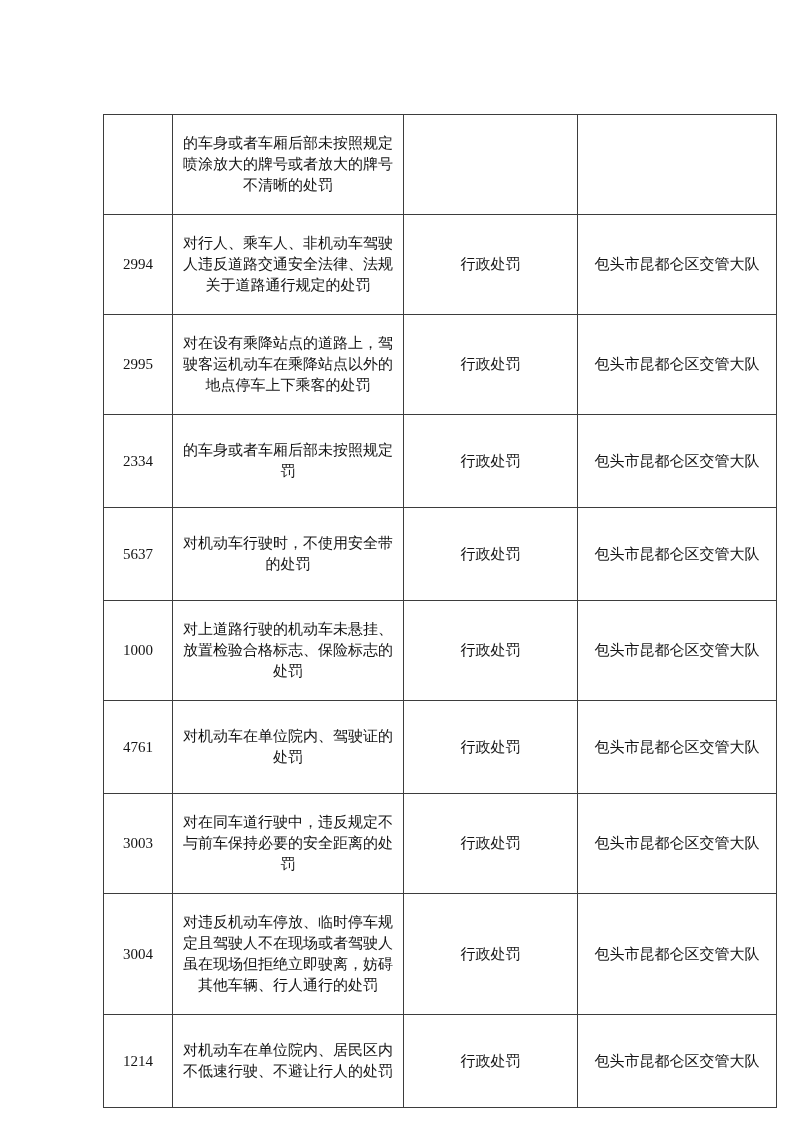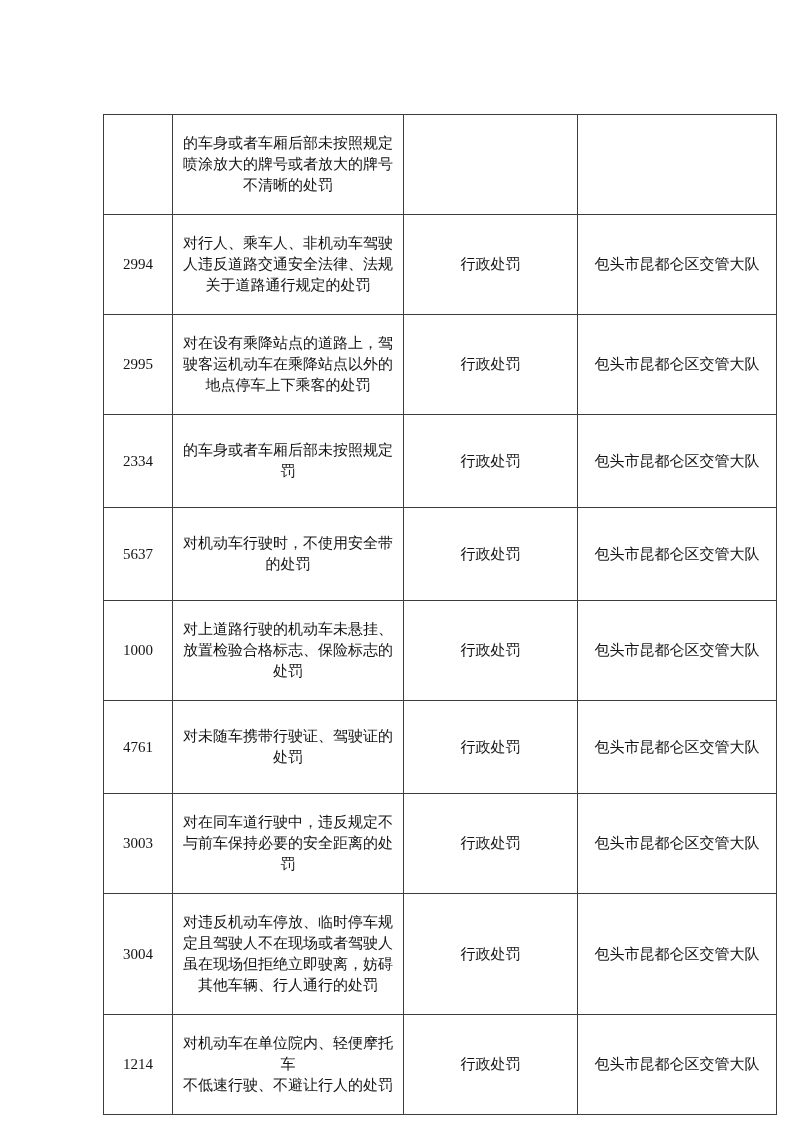--- a/index.html
+++ b/index.html
@@ -98,21 +98,21 @@
         <tr>
           <td class="cell-id">1000</td>
           <td class="cell-name">对上道路行驶的机动车未悬挂、
 放置检验合格标志、保险标志的
 处罚</td>
           <td class="cell-category">行政处罚</td>
           <td class="cell-department">包头市昆都仑区交管大队</td>
         </tr>
         <tr>
           <td class="cell-id">4761</td>
-          <td class="cell-name">对未随车携带行驶证、驾驶证的
+          <td class="cell-name">对机动车在单位院内、驾驶证的
 处罚</td>
           <td class="cell-category">行政处罚</td>
           <td class="cell-department">包头市昆都仑区交管大队</td>
         </tr>
         <tr>
           <td class="cell-id">3003</td>
           <td class="cell-name">对在同车道行驶中，违反规定不
 与前车保持必要的安全距离的处
 罚</td>
           <td class="cell-category">行政处罚</td>
@@ -122,20 +122,20 @@
           <td class="cell-id">3004</td>
           <td class="cell-name">对违反机动车停放、临时停车规
 定且驾驶人不在现场或者驾驶人
 虽在现场但拒绝立即驶离，妨碍
 其他车辆、行人通行的处罚</td>
           <td class="cell-category">行政处罚</td>
           <td class="cell-department">包头市昆都仑区交管大队</td>
         </tr>
         <tr>
           <td class="cell-id">1214</td>
-          <td class="cell-name">对机动车在单位院内、轻便摩托车
+          <td class="cell-name">对机动车在单位院内、居民区内
 不低速行驶、不避让行人的处罚</td>
           <td class="cell-category">行政处罚</td>
           <td class="cell-department">包头市昆都仑区交管大队</td>
         </tr>
       </tbody>
   </table>
 </div>
 
 </body></html>

